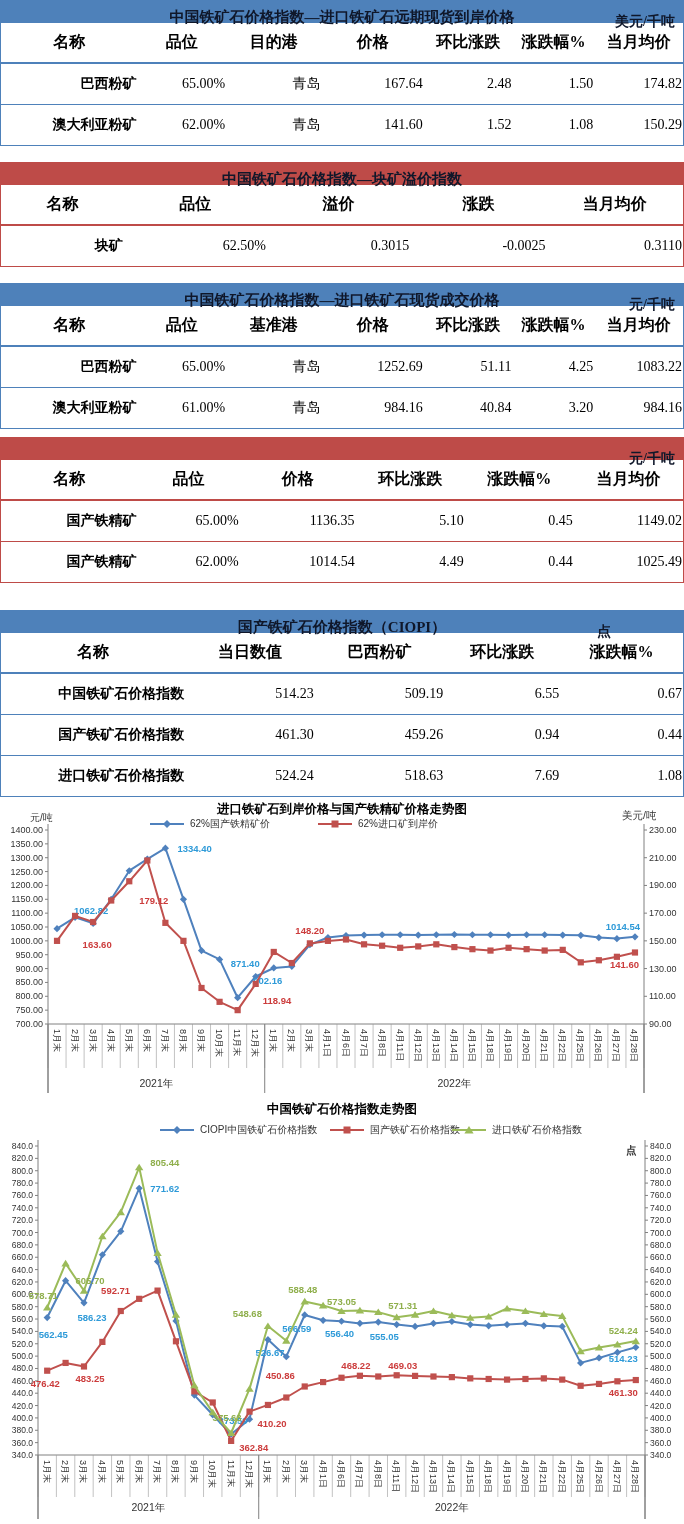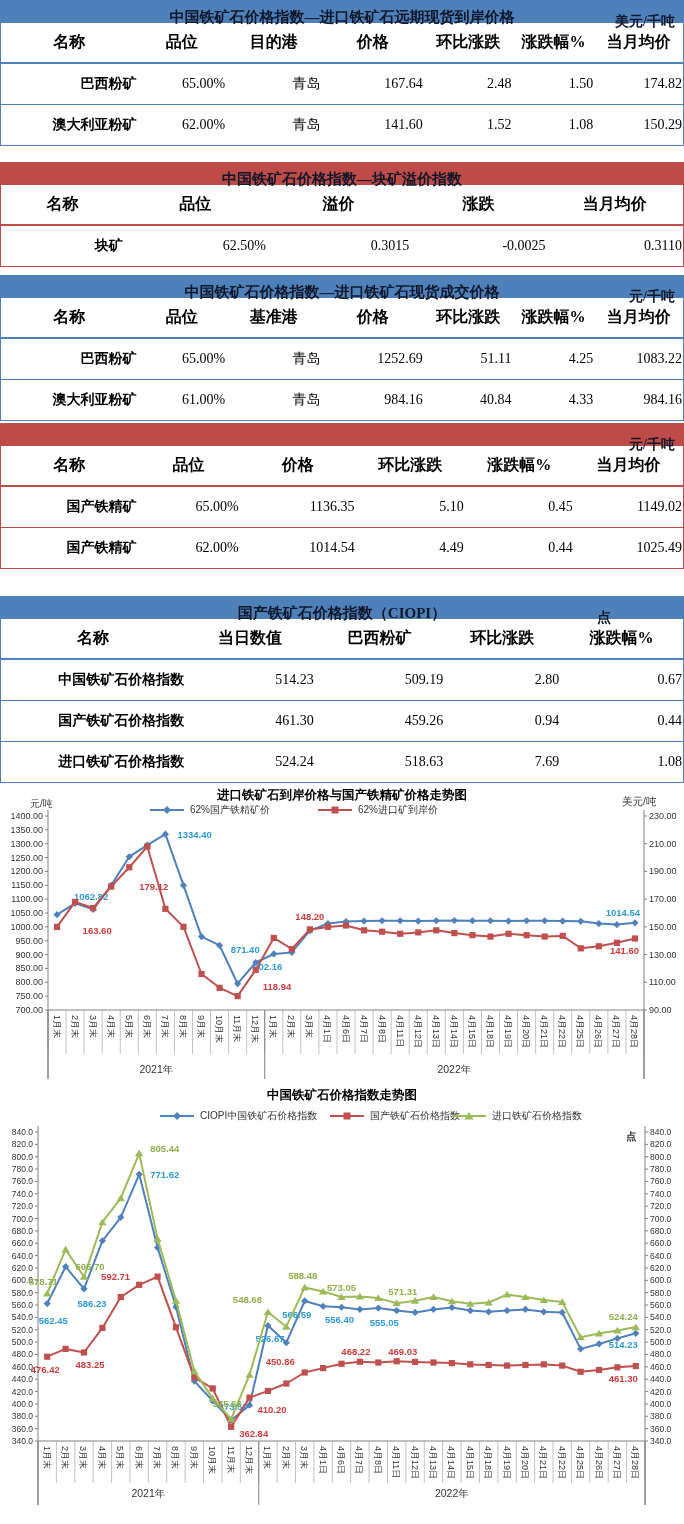--- a/index.html
+++ b/index.html
@@ -65,21 +65,21 @@
             <td>62.00%</td>
             <td>青岛</td>
             <td>141.60</td>
             <td>1.52</td>
             <td>1.08</td>
             <td>150.29</td>
           </tr>
         </tbody>
       </table>
     </section>
-    <section class="ptable theme-red" style="margin-bottom: 8px;">
+    <section class="ptable theme-red" style="margin-bottom: 16px;">
       <div class="tbar"><span>中国铁矿石价格指数—块矿溢价指数</span></div>
       <table>
         <colgroup>
           <col style="width: 18%;">
           <col style="width: 21%;">
           <col style="width: 21%;">
           <col style="width: 20%;">
           <col style="width: 20%;">
         </colgroup>
         <thead>
@@ -95,21 +95,21 @@
           <tr>
             <td>块矿</td>
             <td>62.50%</td>
             <td>0.3015</td>
             <td>-0.0025</td>
             <td>0.3110</td>
           </tr>
         </tbody>
       </table>
     </section>
-    <section class="ptable theme-blue" style="margin-bottom: 2px;">
+    <section class="ptable theme-blue" style="margin-bottom: 8px;">
       <div class="tbar"><span>中国铁矿石价格指数—进口铁矿石现货成交价格</span><span class="tunit" style="right: 8px;">元/千吨</span></div>
       <table>
         <colgroup>
           <col style="width: 20%;">
           <col style="width: 13%;">
           <col style="width: 14%;">
           <col style="width: 15%;">
           <col style="width: 13%;">
           <col style="width: 12%;">
           <col style="width: 13%;">
@@ -134,21 +134,21 @@
             <td>51.11</td>
             <td>4.25</td>
             <td>1083.22</td>
           </tr>
           <tr>
             <td>澳大利亚粉矿</td>
             <td>61.00%</td>
             <td>青岛</td>
             <td>984.16</td>
             <td>40.84</td>
-            <td>4.33</td>
+            <td>3.20</td>
             <td>984.16</td>
           </tr>
         </tbody>
       </table>
     </section>
     <section class="ptable theme-red" style="margin-bottom: 27px;">
       <div class="tbar"><span class="tunit" style="right: 8px;">元/千吨</span></div>
       <table>
         <colgroup>
           <col style="width: 20%;">
@@ -205,21 +205,21 @@
             <th>巴西粉矿</th>
             <th>环比涨跌</th>
             <th>涨跌幅%</th>
           </tr>
         </thead>
         <tbody>
           <tr>
             <td>中国铁矿石价格指数</td>
             <td>514.23</td>
             <td>509.19</td>
-            <td>2.80</td>
+            <td>6.55</td>
             <td>0.67</td>
           </tr>
           <tr>
             <td>国产铁矿石价格指数</td>
             <td>461.30</td>
             <td>459.26</td>
             <td>0.94</td>
             <td>0.44</td>
           </tr>
           <tr>

